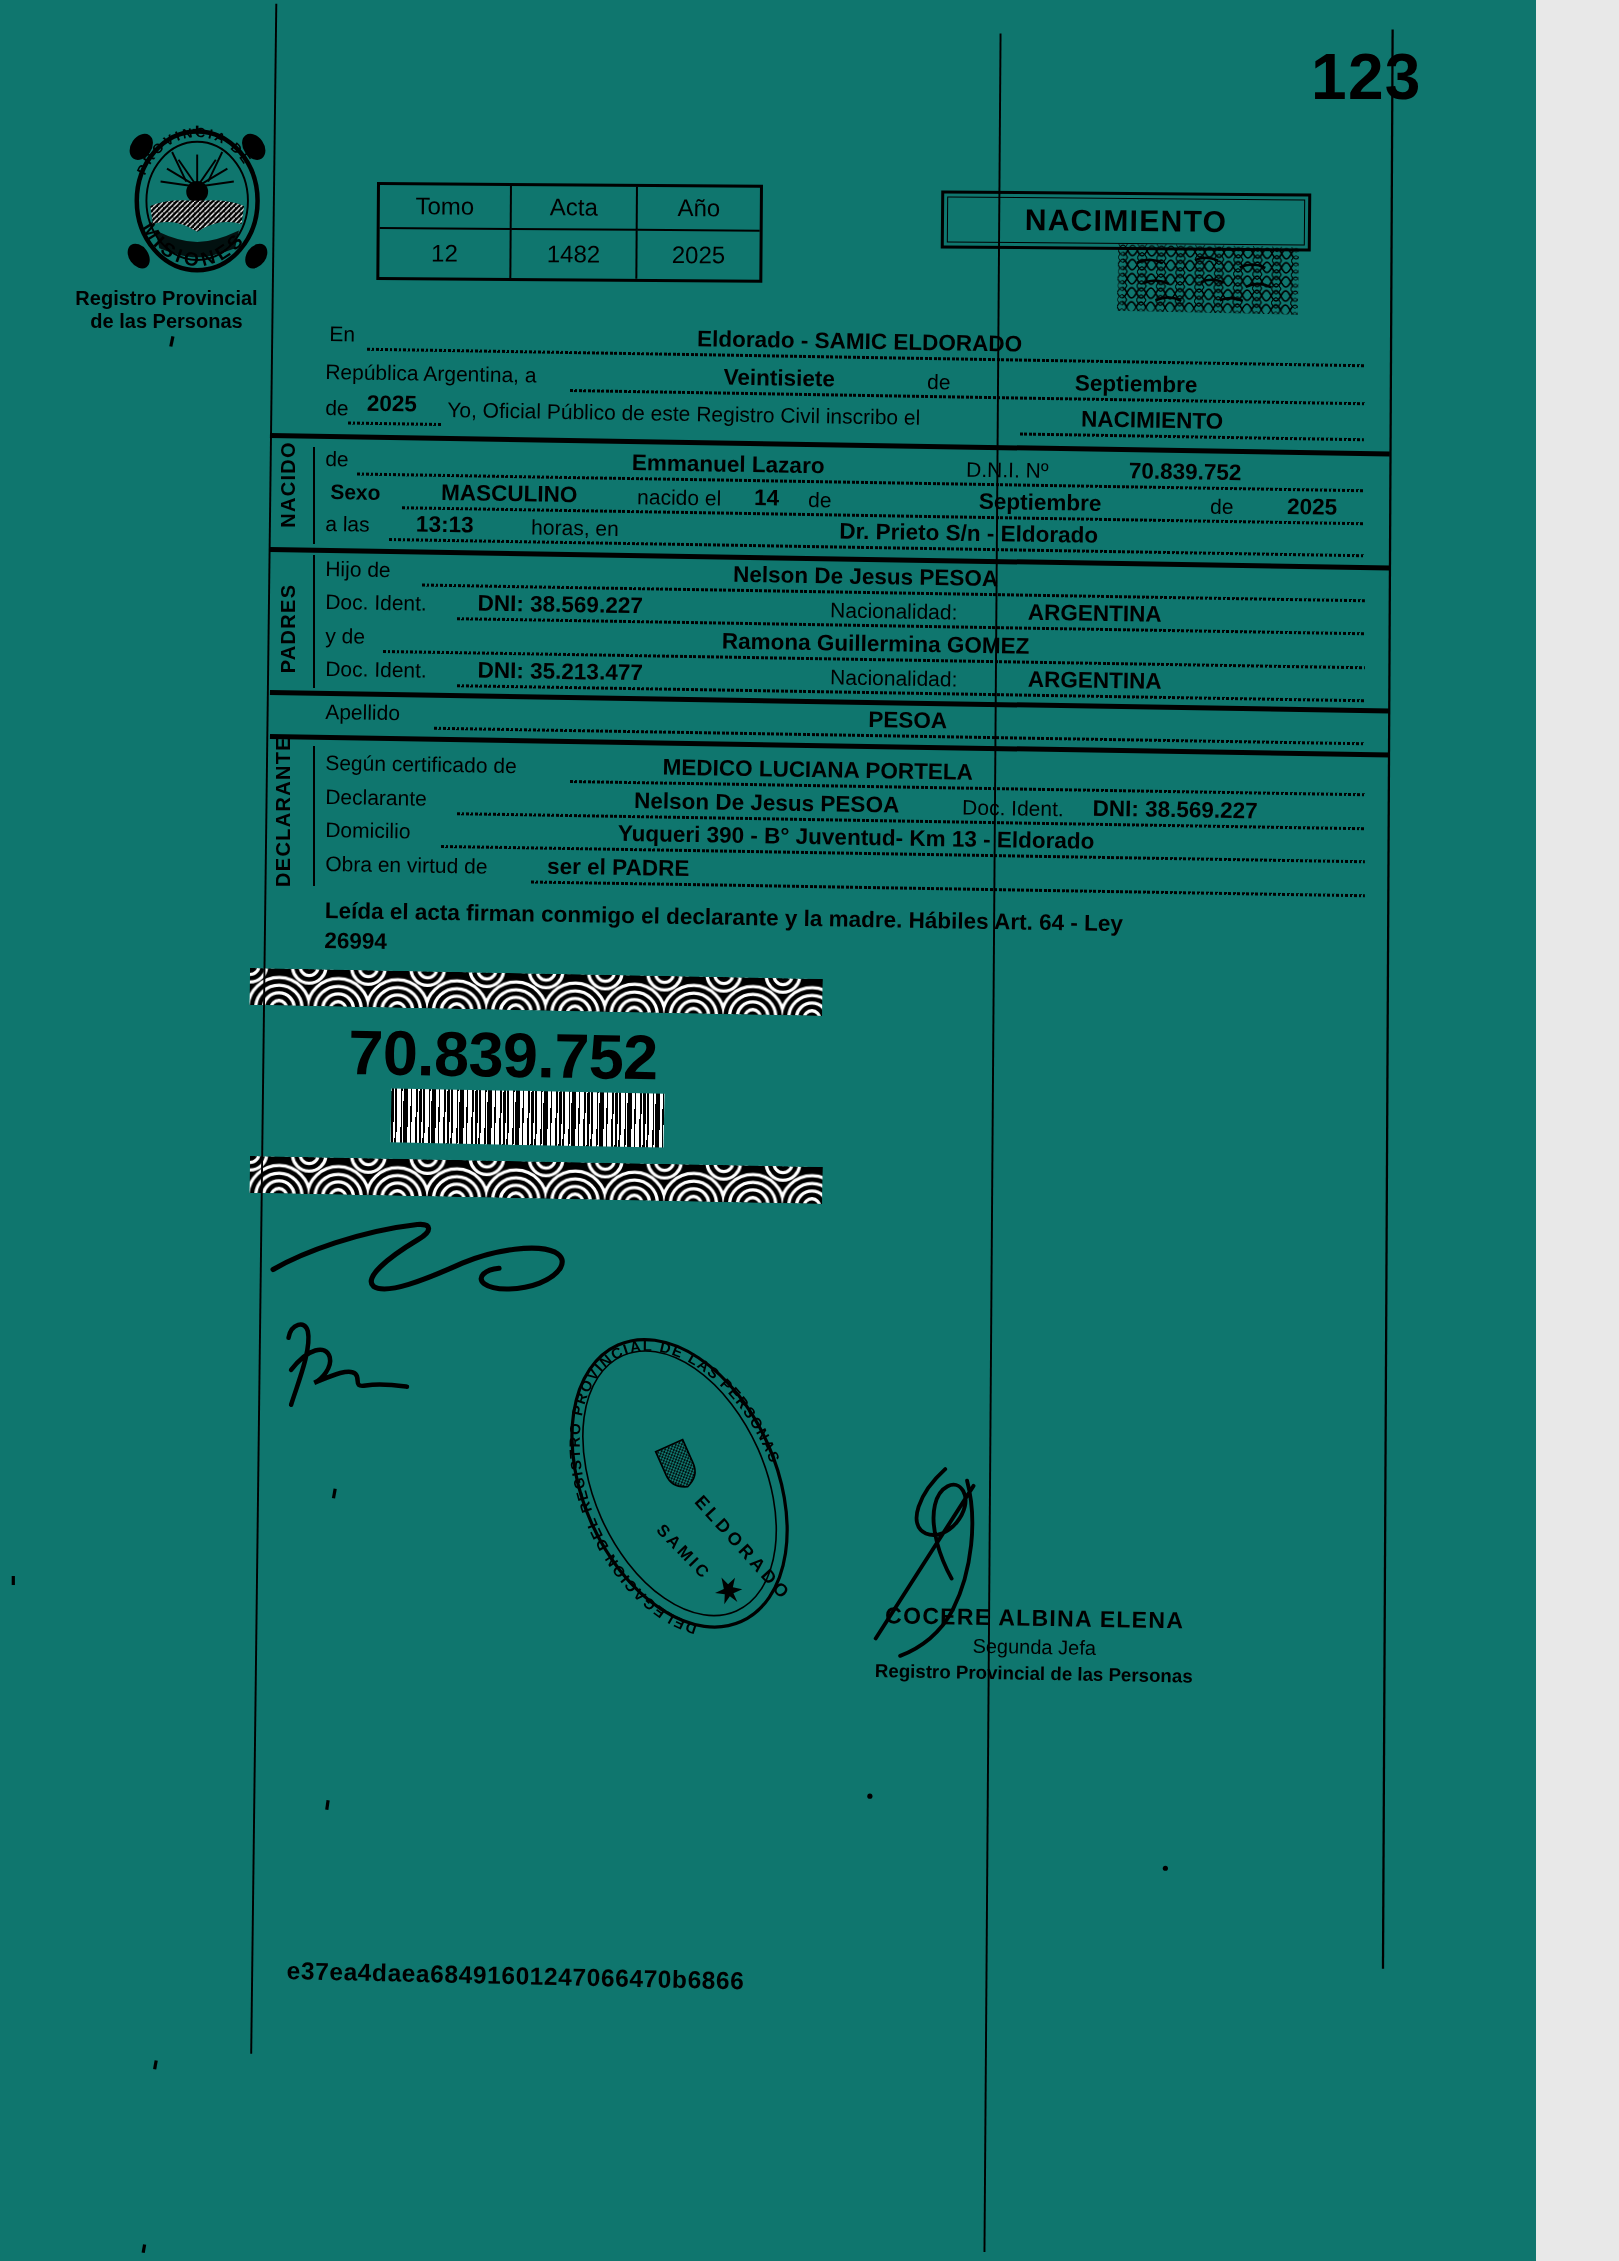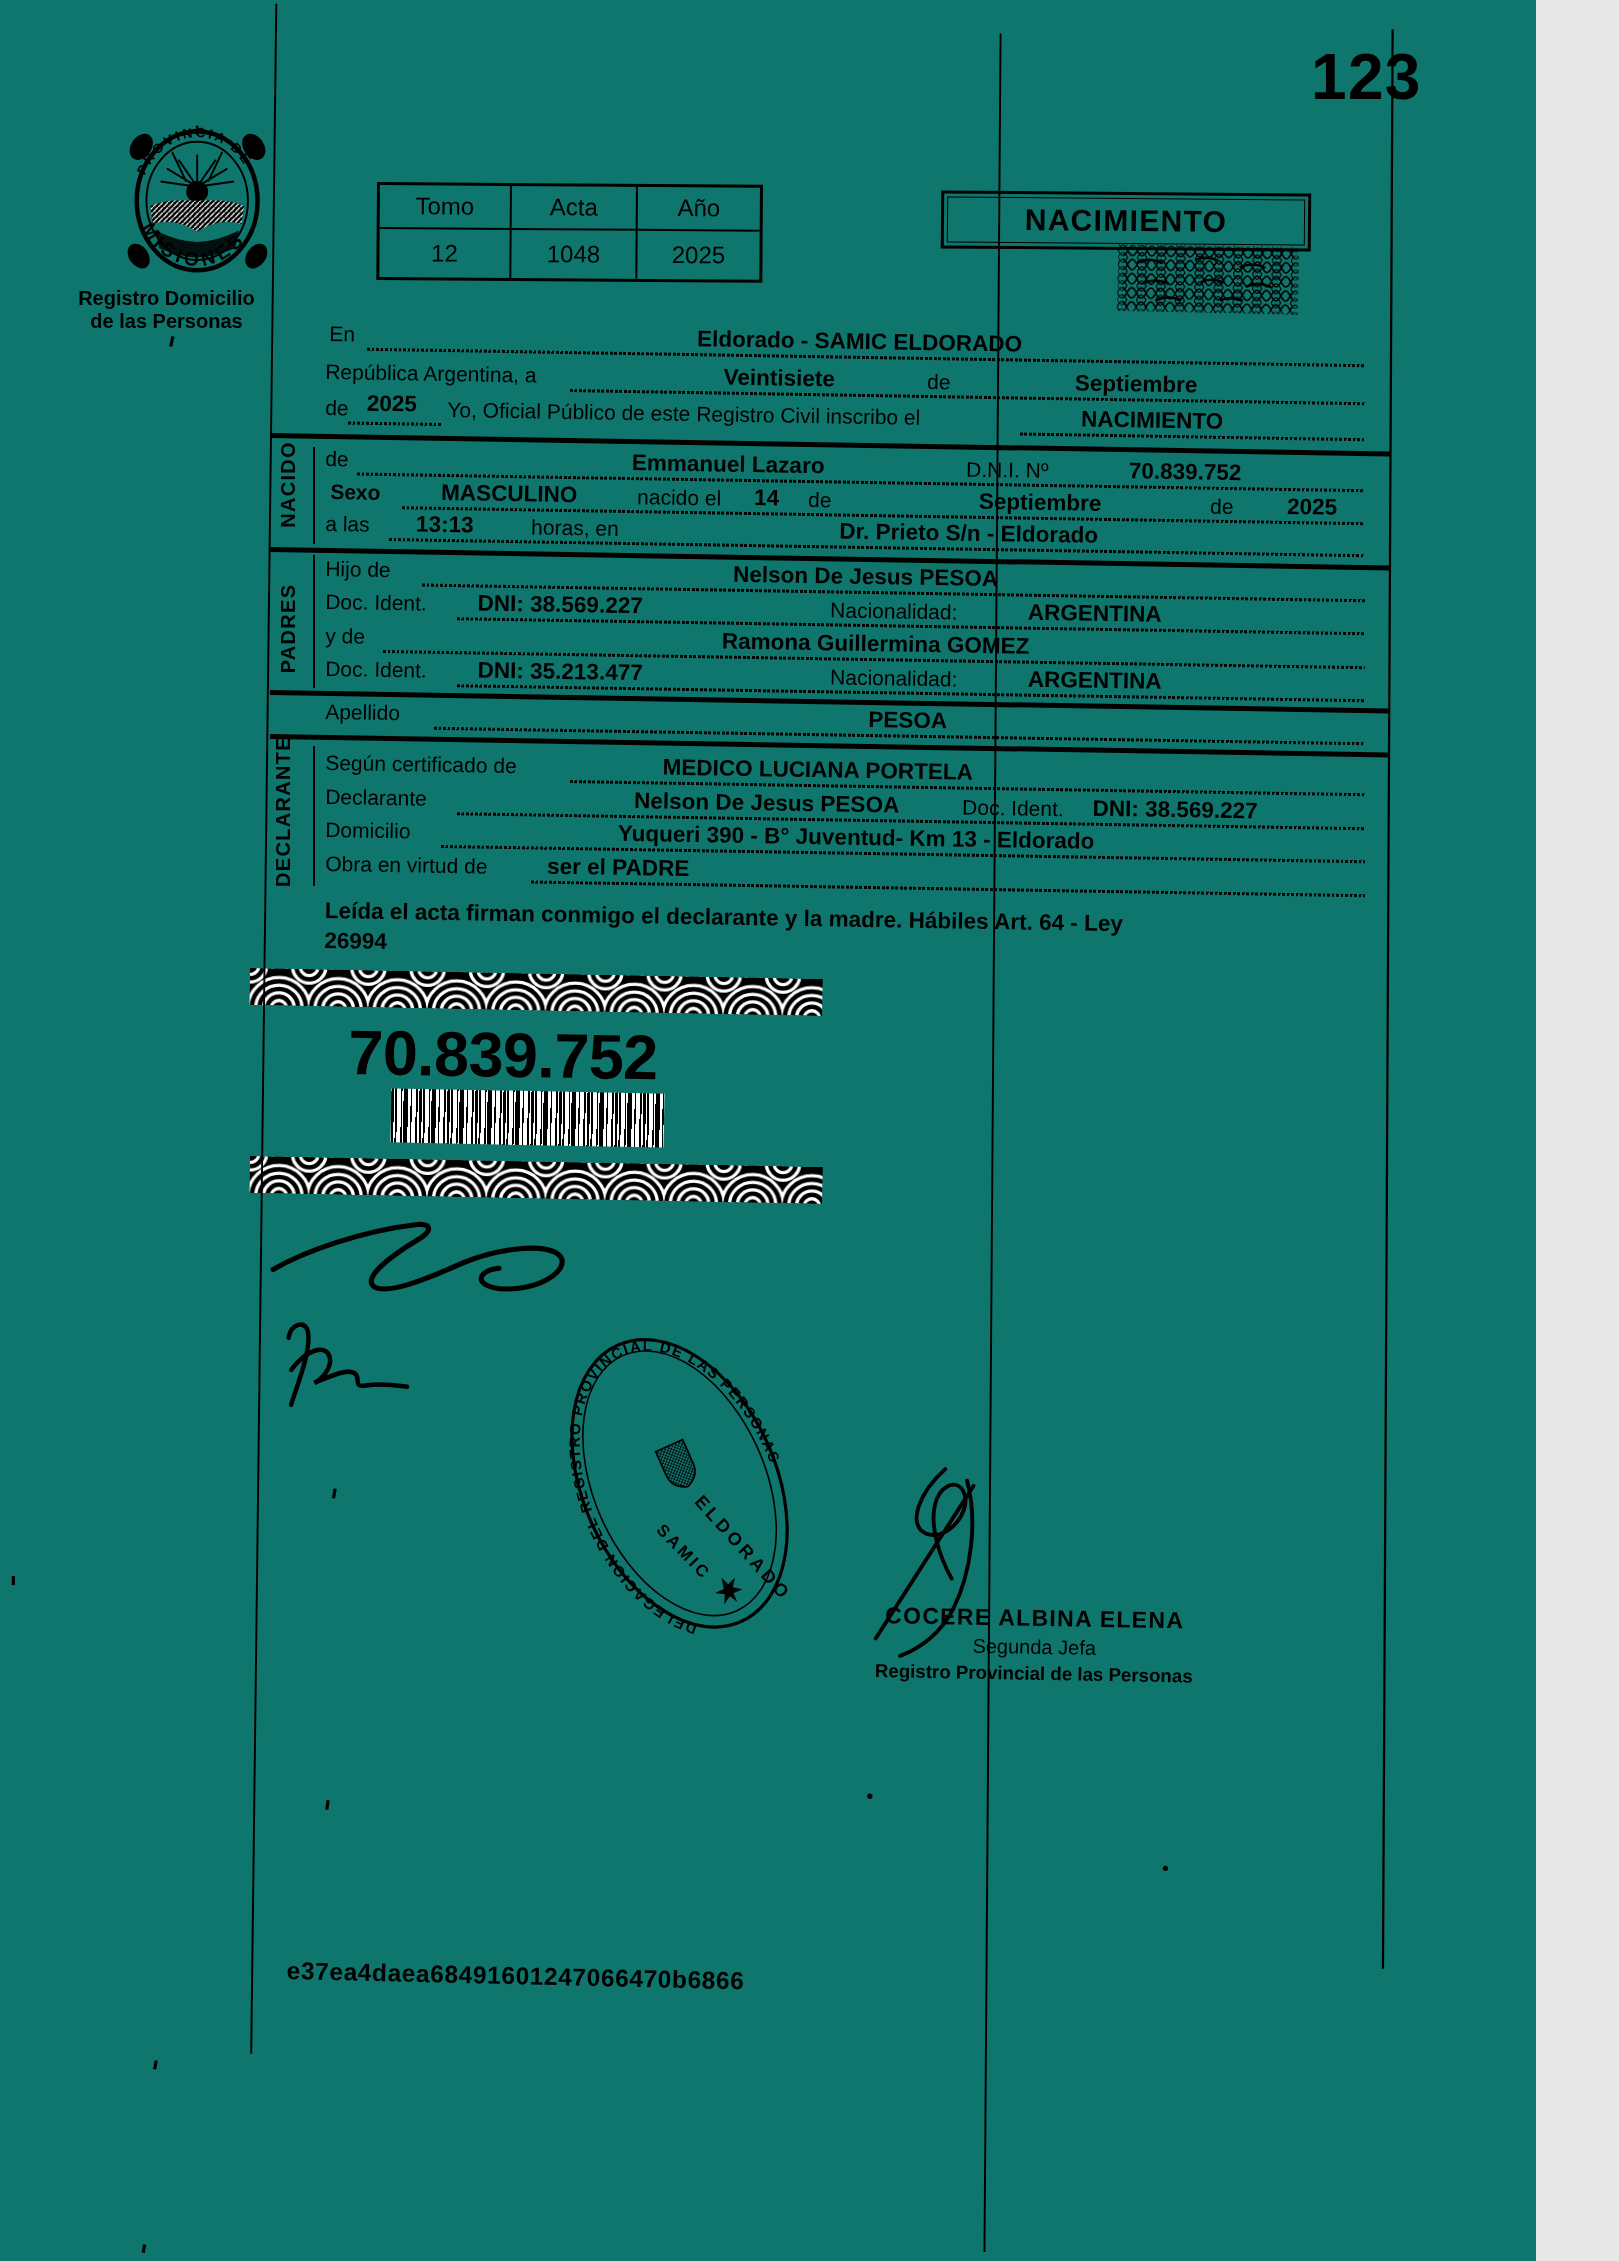--- a/index.html
+++ b/index.html
@@ -98,30 +98,30 @@
       <line x1="117" y1="128" x2="174" y2="120"></line>
         <line x1="100" y1="120" x2="78" y2="74"></line>
       <line x1="134" y1="120" x2="156" y2="74"></line>
     </g>
     <circle cx="117" cy="136" r="17" fill="#000"></circle>
 
     <path d="M44 158 Q70 146 117 150 Q164 146 190 158 L186 186 Q150 176 117 198 Q84 176 48 186 Z" fill="url(#landhatch)"></path>
     <path d="M52 196 Q90 214 117 214 Q144 214 182 196 L176 224 Q140 238 117 238 Q94 238 58 224 Z" fill="#000" opacity=".85"></path>
   </svg>
   <div class="logo-caption">
-    <div>Registro Domicilio</div>
+    <div>Registro Provincial</div>
     <div>de las Personas</div>
   </div>
 
   <div class="meta-table">
     <div class="cell">Tomo</div>
     <div class="cell">Acta</div>
     <div class="cell">Año</div>
     <div class="cell last">12</div>
-    <div class="cell last">1048</div>
+    <div class="cell last">1482</div>
     <div class="cell last">2025</div>
   </div>
 
   <div class="banner">
     <div class="inner">NACIMIENTO</div>
   </div>
 
   <svg class="abs" style="left:1117px;top:245px;transform:rotate(1.2deg);" width="182" height="68" viewBox="0 0 282 106">
     <defs>
       <pattern id="mesh" width="30" height="22" patternUnits="userSpaceOnUse">

